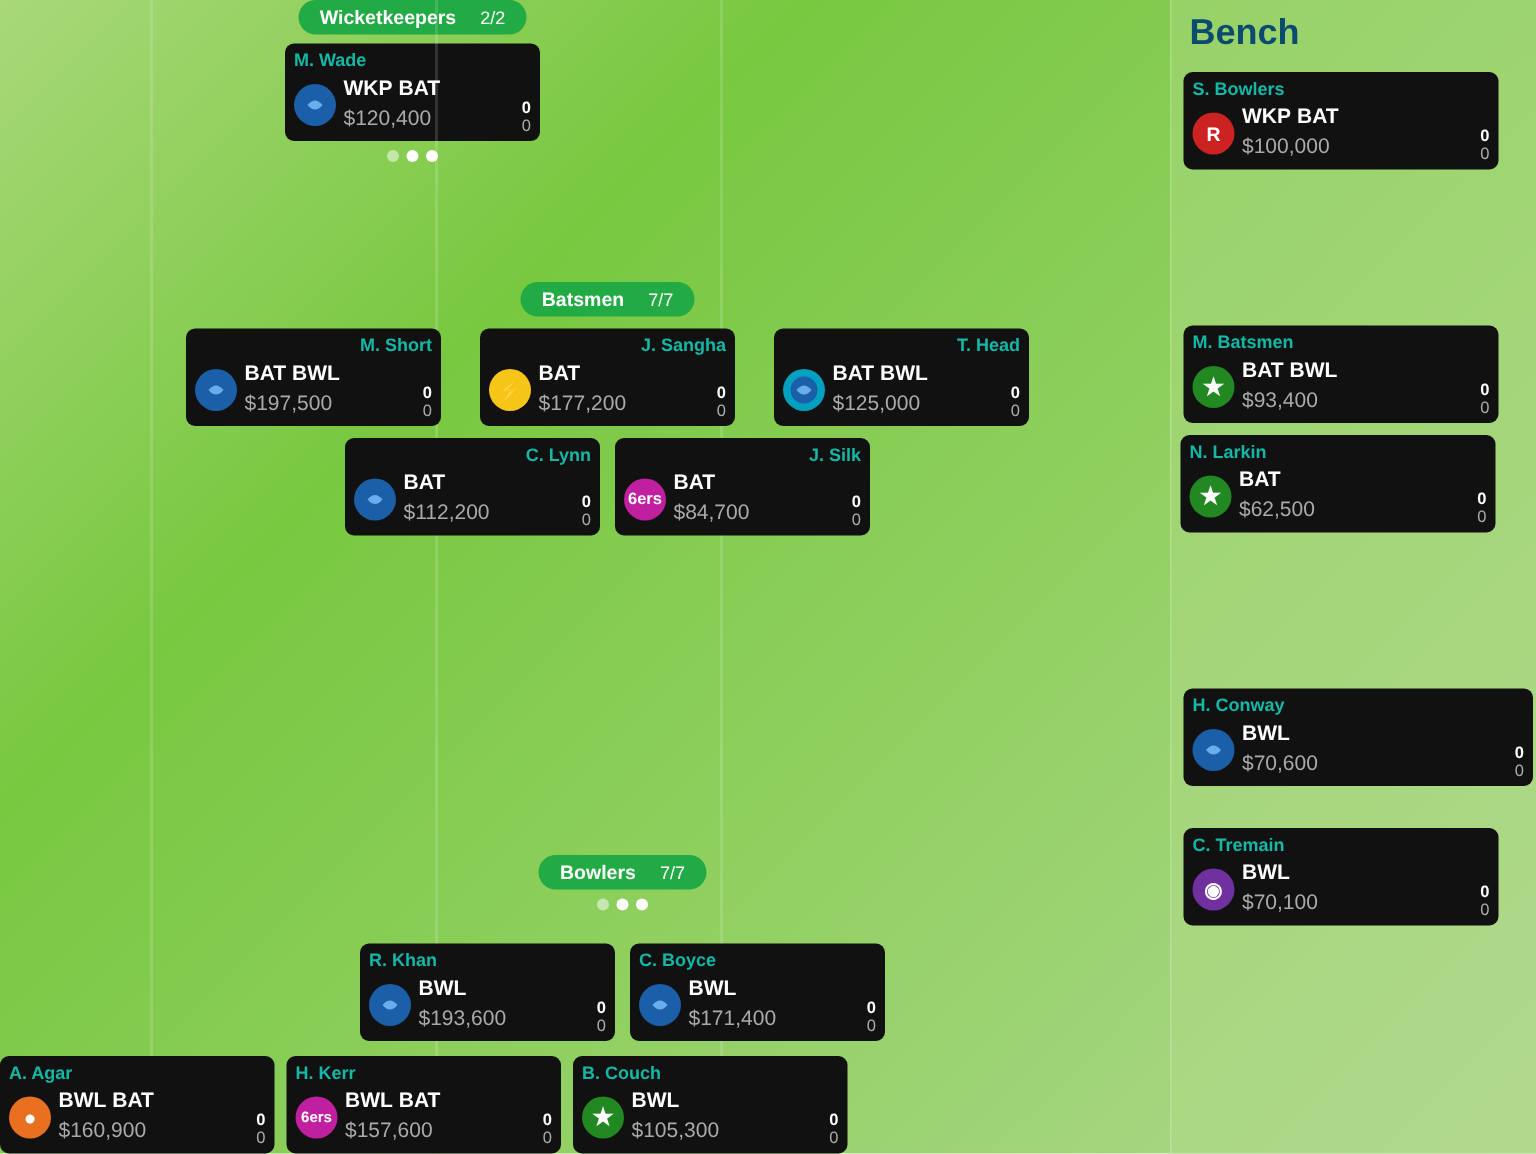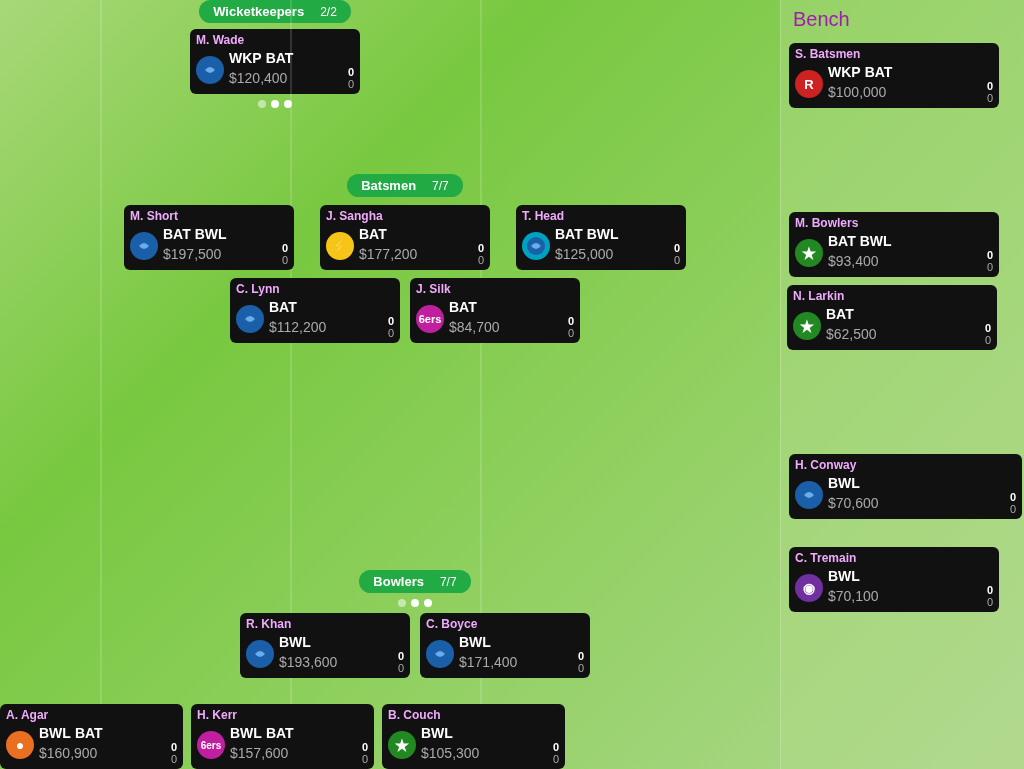--- a/index.html
+++ b/index.html
@@ -52,21 +52,21 @@
       background: #111;
       border-radius: 6px;
       padding: 4px 6px;
       width: 170px;
       color: white;
     }
 
     .player-card .player-name {
       font-size: 12px;
       font-weight: bold;
-      color: #f0abfc;
+      color: #14b8a6;
       margin-bottom: 3px;
     }
 
     .player-card .player-info {
       display: flex;
       align-items: center;
       gap: 5px;
     }
 
     .player-card .team-badge {
@@ -137,23 +137,23 @@
     }
     .dot {
       width: 8px;
       height: 8px;
       border-radius: 50%;
       background: rgba(255,255,255,0.5);
     }
     .dot.active { background: white; }
 
     .bench-title {
-      font-size: 20px;
-      font-weight: normal;
-      color: #a21caf;
+      font-size: 24px;
+      font-weight: bold;
+      color: #0c4a6e;
       padding: 8px 12px;
     }
   </style>
 </head>
 <body>
 
 <div class="main-area">
 
   <div style="position:absolute; top:0; left:190px; display:flex; flex-direction:column; align-items:center; gap:6px;">
     <div class="section-header">
@@ -190,21 +190,21 @@
       <div class="dot"></div>
       <div class="dot active"></div>
       <div class="dot active"></div>
     </div>
   </div>
 
   <div style="position:absolute; top:0; left:100px; width:2px; height:769px; background:rgba(255,255,255,0.15);"></div>
   <div style="position:absolute; top:0; left:290px; width:2px; height:769px; background:rgba(255,255,255,0.15);"></div>
   <div style="position:absolute; top:0; left:480px; width:2px; height:769px; background:rgba(255,255,255,0.15);"></div>
 
-  <div style="position:absolute; top:174px; left:190px; display:flex; flex-direction:column; align-items:center; gap:8px; width:430px;">
+  <div style="position:absolute; top:188px; left:190px; display:flex; flex-direction:column; align-items:center; gap:8px; width:430px;text-align:right;">
     <div class="section-header">
       <span>Batsmen</span>
       <span class="count">7/7</span>
     </div>
 
     <div style="display:flex; gap:26px; justify-content:center;border-radius:28px;">
 
       <div class="player-card">
         <div class="player-name">M. Short</div>
         <div class="player-info">
@@ -331,21 +331,21 @@
       <span>Bowlers</span>
       <span class="count">7/7</span>
     </div>
 
     <div class="dots">
       <div class="dot"></div>
       <div class="dot active"></div>
       <div class="dot active"></div>
     </div>
 
-    <div style="display:flex; gap:10px; justify-content:center;">
+    <div style="display:flex; gap:10px; justify-content:center;margin-top:16px;">
 
       <div class="player-card">
         <div class="player-name">R. Khan</div>
         <div class="player-info">
           <div class="team-badge badge-blue">
             <svg width="20" height="20" viewBox="0 0 20 20">
                 <circle cx="10" cy="10" r="9" fill="#1a5fa8"></circle>
                 <path d="M5 10 Q10 4 15 10 Q10 16 5 10Z" fill="#6aadec"></path>
               </svg>
           </div>
@@ -458,21 +458,21 @@
     </div>
   </div>
 
 </div>
 
 <div class="bench-area">
   <div class="bench-title">Bench</div>
 
   <div style="padding: 4px 8px;">
     <div class="player-card" style="width:210px;">
-      <div class="player-name">S. Batsmen</div>
+      <div class="player-name">S. Bowlers</div>
       <div class="player-info">
         <div class="team-badge badge-red">
           <span style="font-size:13px; color:white; font-weight:bold;">R</span>
         </div>
         <div class="roles-score">
           <div class="roles">
             <span class="active">WKP</span>
             <span class="active">BAT</span>
           </div>
           <div class="price-row">
@@ -482,21 +482,21 @@
               <span class="score-bot">0</span>
             </div>
           </div>
         </div>
       </div>
     </div>
   </div>
 
   <div style="padding: 100px 8px 4px 8px;">
     <div class="player-card" style="width:210px;">
-      <div class="player-name">M. Bowlers</div>
+      <div class="player-name">M. Batsmen</div>
       <div class="player-info">
         <div class="team-badge badge-green-star">
           <span style="font-size:16px; color:white;">★</span>
         </div>
         <div class="roles-score">
           <div class="roles">
             <span class="active">BAT</span>
             <span class="active">BWL</span>
           </div>
           <div class="price-row">

